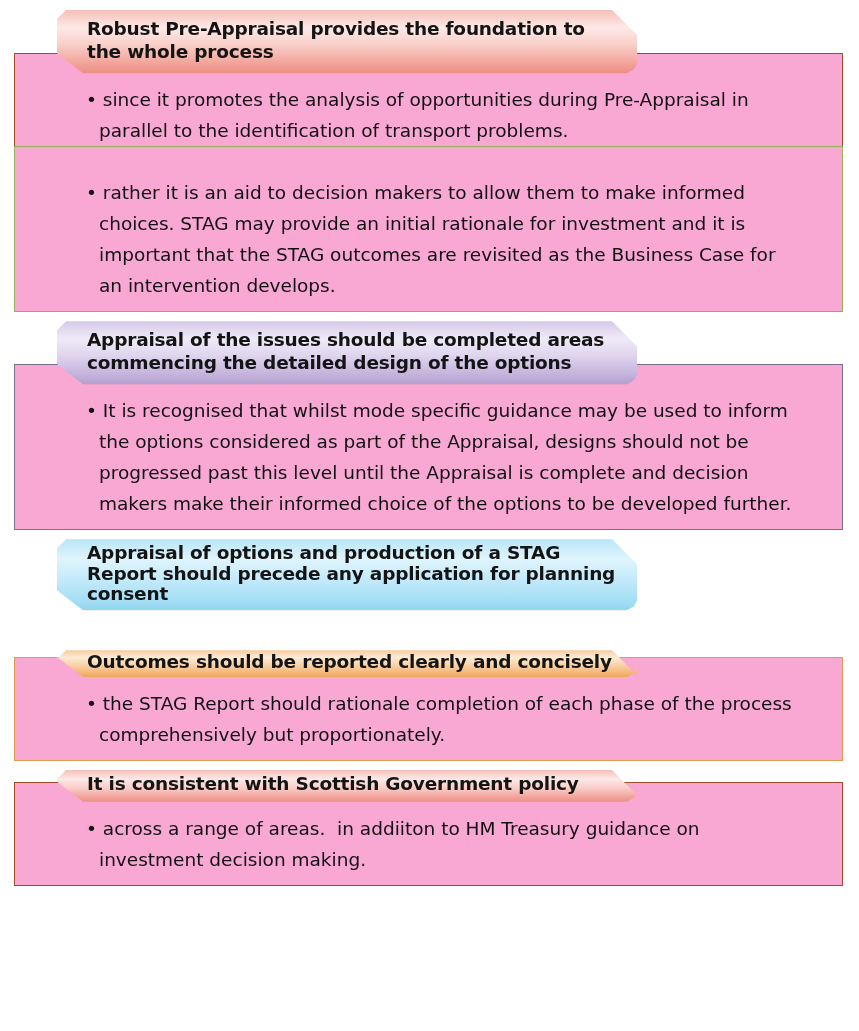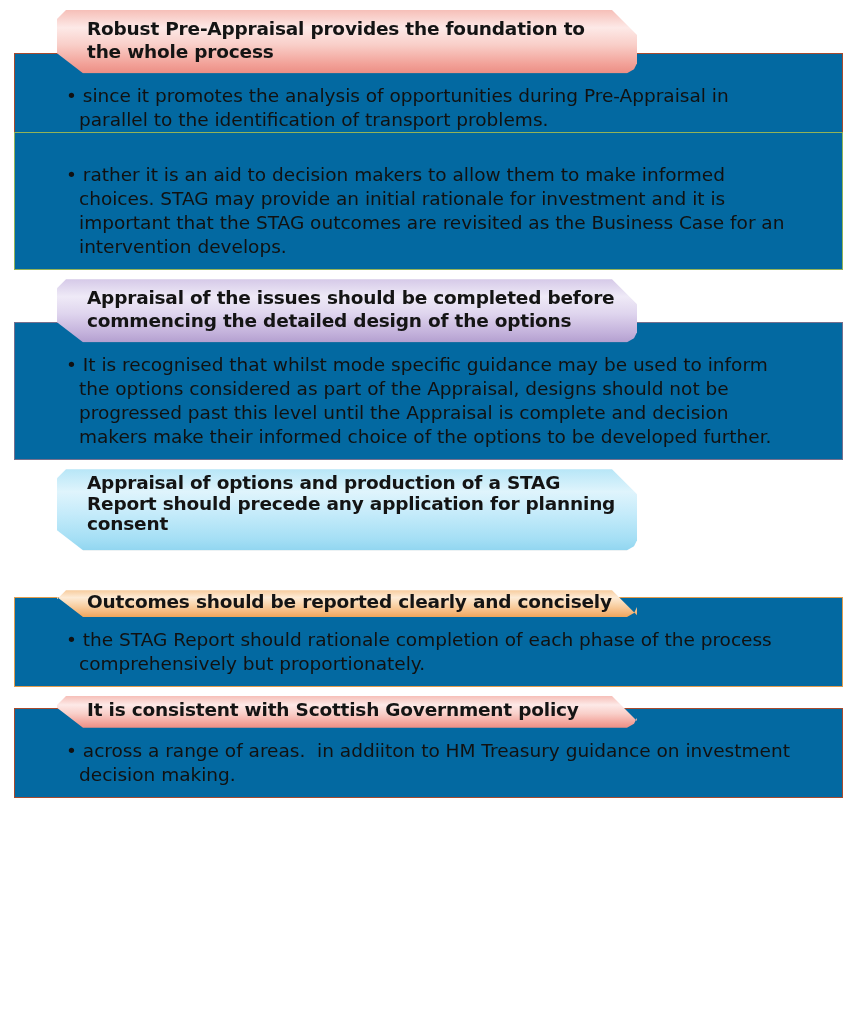--- a/index.html
+++ b/index.html
@@ -26,32 +26,32 @@
       calc(100% - 25px) 0,
       100% 25px,
       100% calc(100% - 10px),
       calc(100% - 3px) calc(100% - 4px),
       calc(100% - 10px) 100%,
       26px 100%,
       0 calc(100% - 20px),
       0 9px);
     filter:drop-shadow(0 0 1px var(--outline)) drop-shadow(1px 2px 1px rgba(140,140,140,0.45));
   }
-  .hdr.tight3{padding:4px 16px 16px 30px;line-height:1.1;}
+  .hdr.tight3{padding:4px 16px 6px 30px;line-height:1.1;}
   .hdr.tight2{padding:2px 16px 5px 30px;line-height:1.07;margin-top:40px;}
   .hdr.tight1{padding:3px 16px 6px 30px;}
   
   .box{
     position:relative;z-index:1;
     margin-top:-20px;
-    background:#0369a1;
+    background:#f9a8d4;
     border:1px solid var(--body-border);
-    padding:30px 40px 10px 64px;
+    padding:30px 40px 10px 84px;
     box-sizing:border-box;
-    font-size:18.5px;line-height:24px;
+    font-size:18.5px;line-height:31px;
   }
   .bullet{margin:0;text-indent:-13px;}
   .bullet::before{content:"\2022\00a0";}
   .bullet span{white-space:pre-wrap;}
 </style>
 </head>
 <body>
 
 <div class="page">
 
@@ -62,21 +62,21 @@
     </div>
   </div>
 
   <div class="section" style="--g1: #E4F4C4; --g2: #F6FBE7; --g3: #EBF7D0; --g4: #D9EEA9; --g5: #C9E592; --outline: #B5D37F; --body-border: #93B258;">
     <div class="box">
       <p class="bullet"><span>rather it is an aid to decision makers to allow them to make informed choices. STAG may provide an initial rationale for investment and it is important that the STAG outcomes are revisited as the Business Case for an intervention develops.</span></p>
     </div>
   </div>
 
   <div class="section" style="--g1: #D5C9E8; --g2: #EFEAF7; --g3: #DFD5EE; --g4: #C3B1DB; --g5: #B4A0D0; --outline: #A794C6; --body-border: #76708D;">
-    <div class="hdr"><span>Appraisal of the issues should be completed before commencing the detailed design of the options</span></div>
+    <div class="hdr"><span>Appraisal of the issues should be completed areas commencing the detailed design of the options</span></div>
     <div class="box">
       <p class="bullet"><span>It is recognised that whilst mode specific guidance may be used to inform the options considered as part of the Appraisal, designs should not be progressed past this level until the Appraisal is complete and decision makers make their informed choice of the options to be developed further.</span></p>
     </div>
   </div>
 
   <div class="section" style="--g1: #B7E6F7; --g2: #DFF4FC; --g3: #C5EBFA; --g4: #A5DFF5; --g5: #92D6F0; --outline: #85C7E6; --body-border: #5E95C2;">
     <div class="hdr tight3"><span>Appraisal of options and production of a STAG Report should precede any application for planning consent</span></div>
   </div>
 
   <div class="section" style="--g1: #F7CB9C; --g2: #FDEBD6; --g3: #F9D3A9; --g4: #F3B476; --g5: #EEA55C; --outline: #DFA065; --body-border: #E09C4E;">

